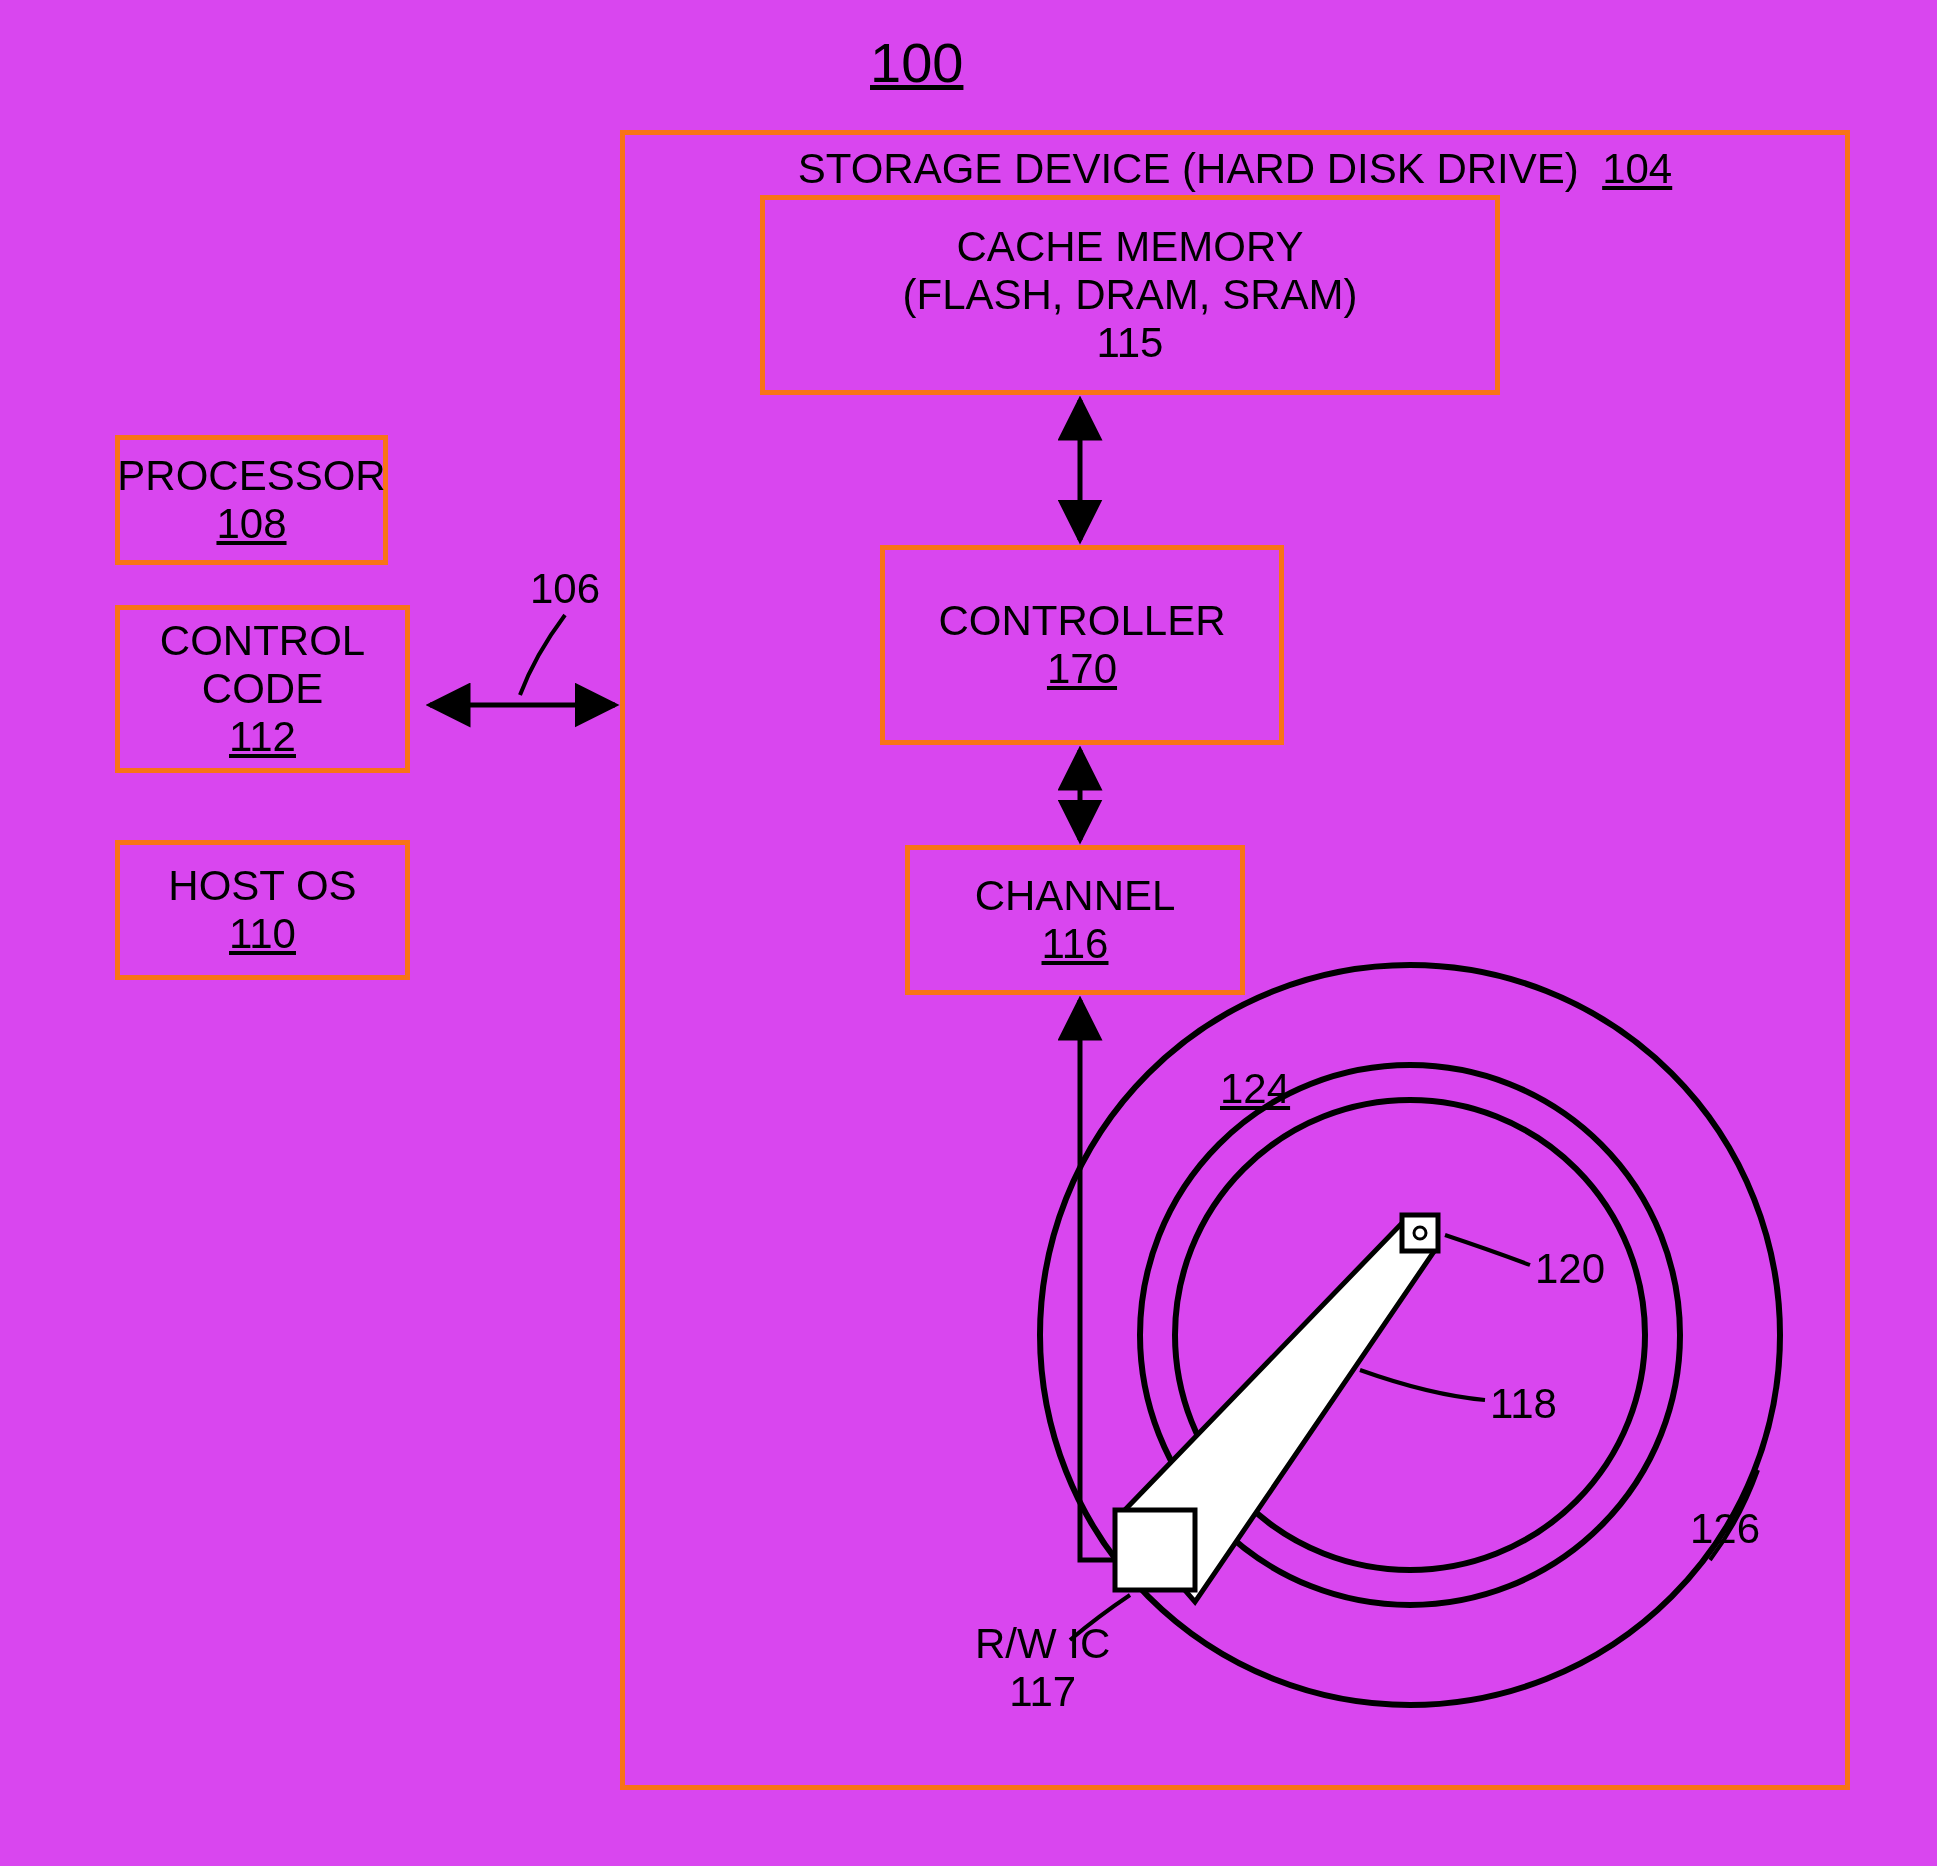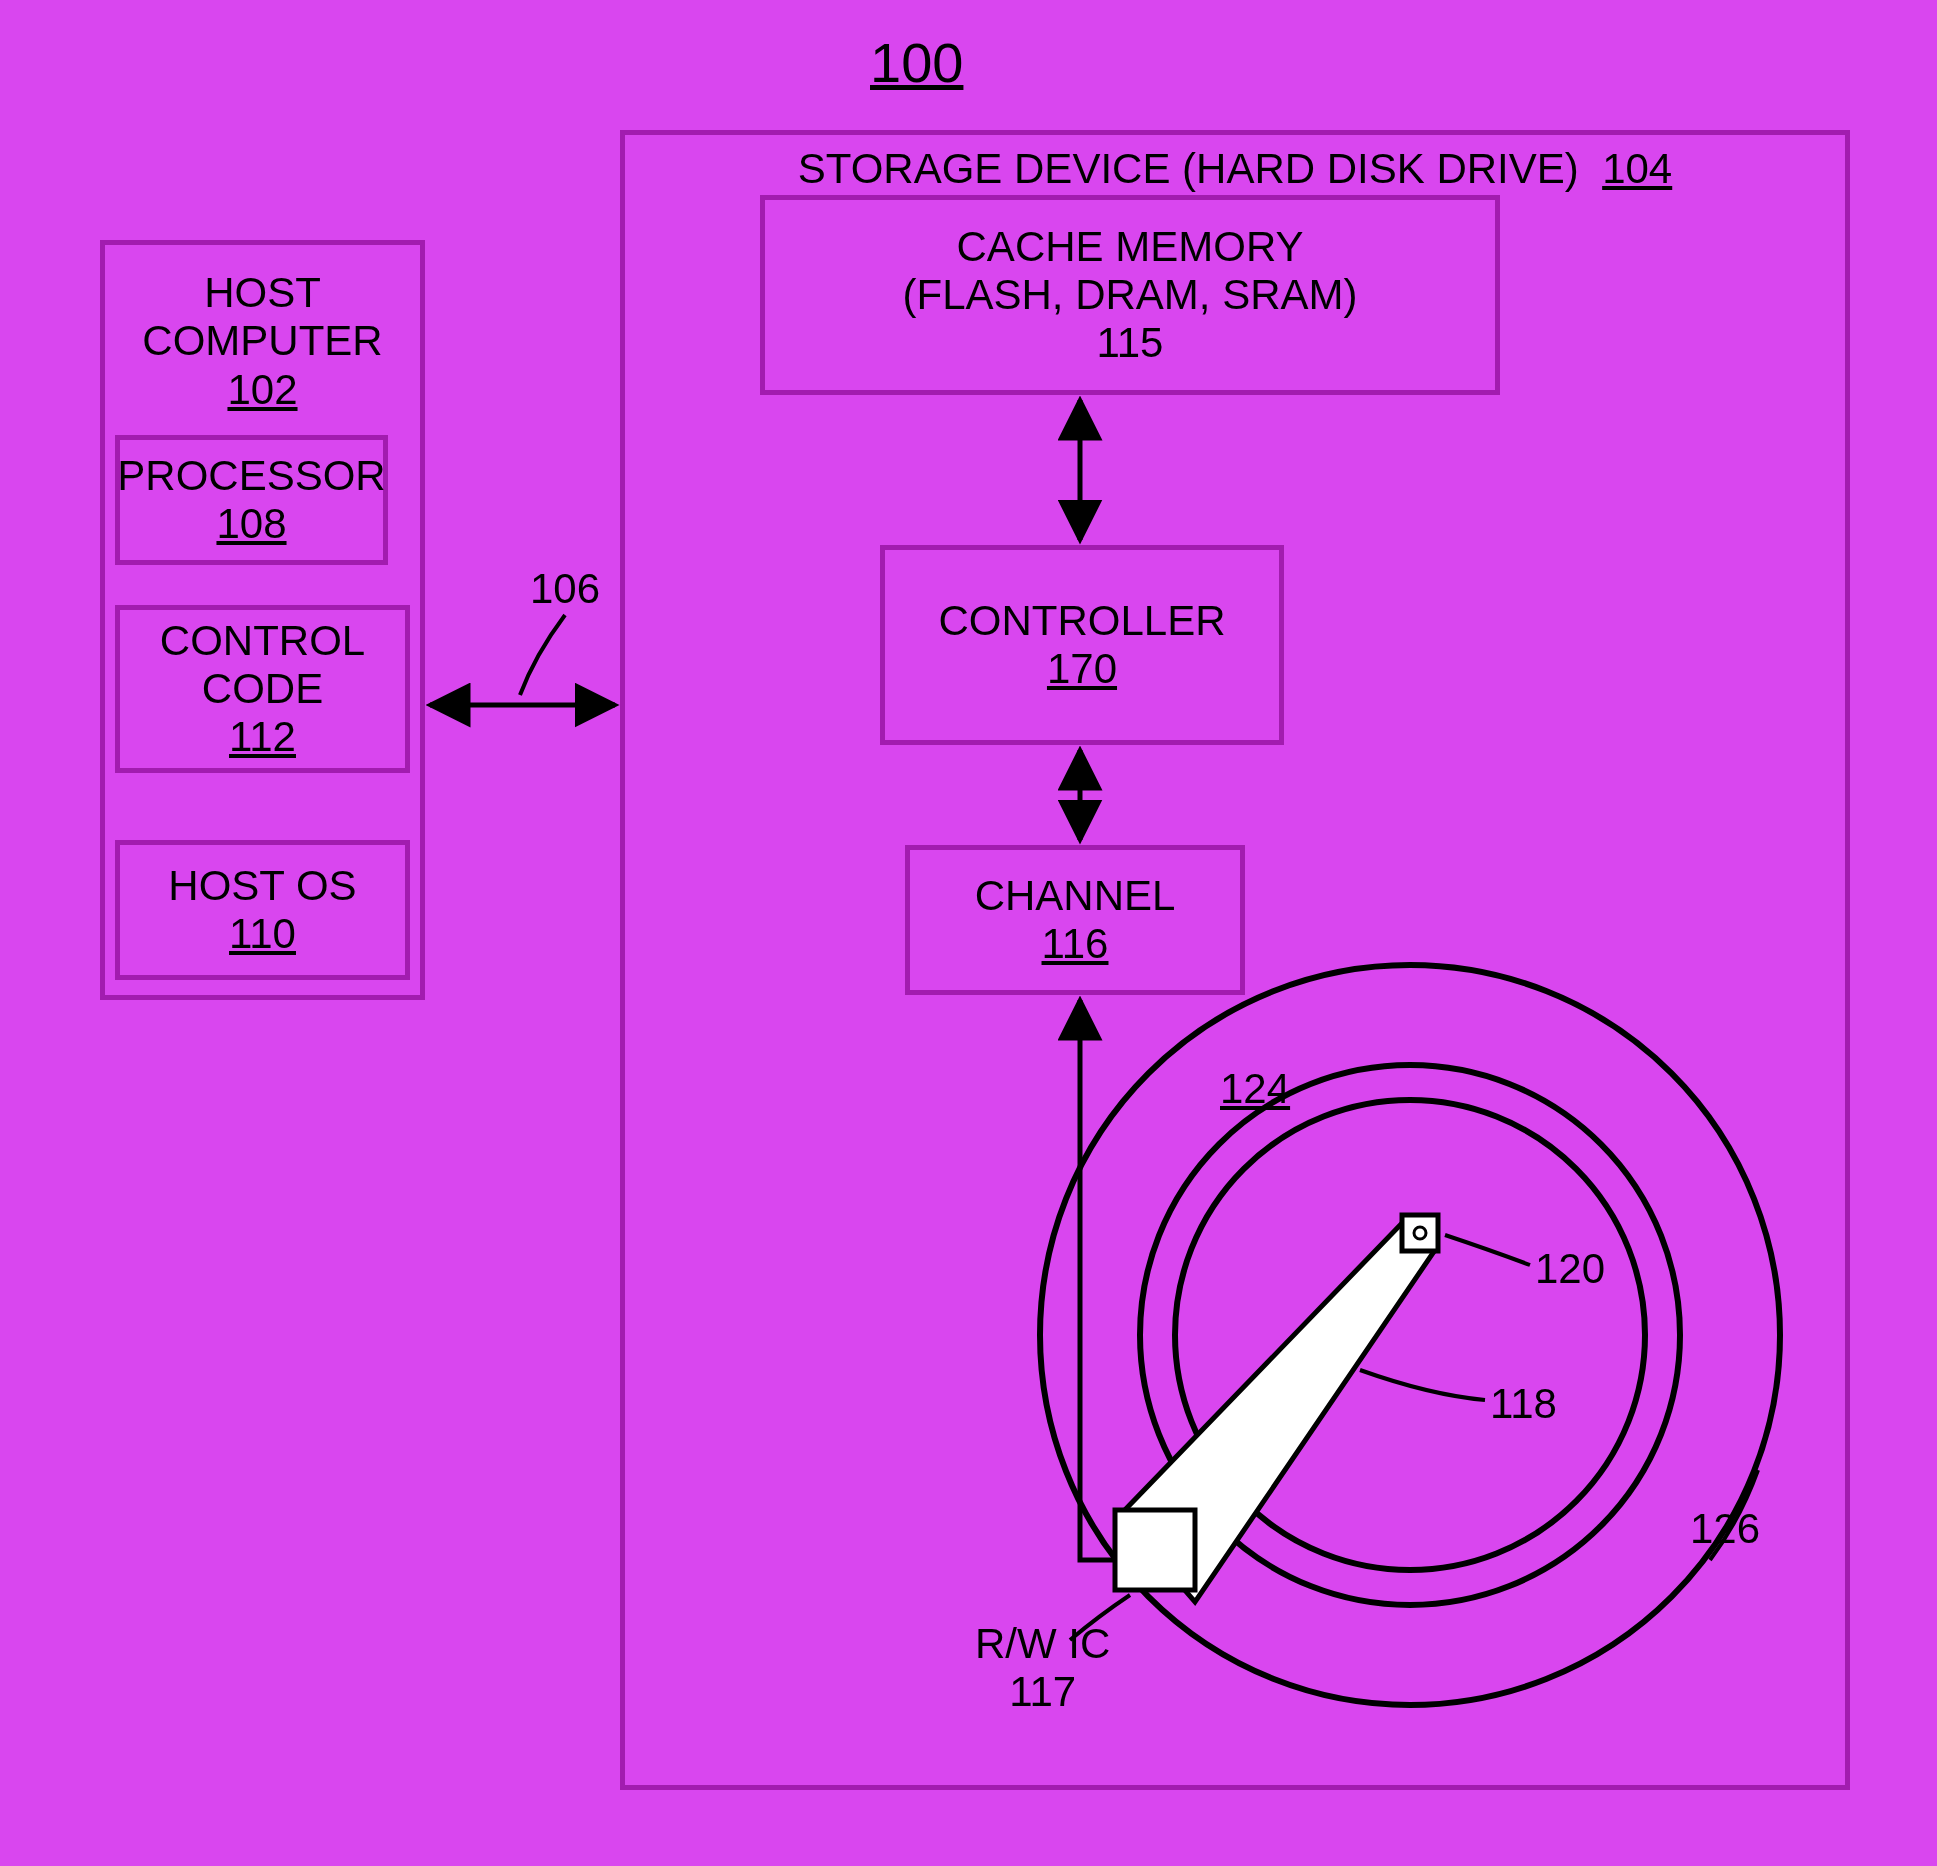--- a/index.html
+++ b/index.html
@@ -9,21 +9,21 @@
     font-family: Arial, Helvetica, sans-serif;
   }
   .canvas {
     position: relative;
     width: 1937px;
     height: 1866px;
     background: #d946ef;
   }
   .box {
     position: absolute;
-    border: 5px solid #a21caf;
+    border: 5px solid #f97316;
     box-sizing: border-box;
     text-align: center;
     display: flex;
     flex-direction: column;
     align-items: center;
     justify-content: center;
   }
   .label {
     font-size: 42px;
     line-height: 1.15;
@@ -55,25 +55,20 @@
     pointer-events: none;
   }
 </style>
 </head>
 <body>
 
 <div class="canvas">
 
   <div class="big-title" style="left:870px; top:30px;">100</div>
 
-  <div class="box" style="left:100px; top:240px; width:325px; height:760px; justify-content:flex-start; padding-top:24px;">
-    <div class="label">HOST</div>
-    <div class="label">COMPUTER</div>
-    <div class="label num-underline">102</div>
-  </div>
 
   <div class="box" style="left:115px; top:435px; width:273px; height:130px;">
     <div class="label">PROCESSOR</div>
     <div class="label num-underline">108</div>
   </div>
 
   <div class="box" style="left:115px; top:605px; width:295px; height:168px;">
     <div class="label">CONTROL</div>
     <div class="label">CODE</div>
     <div class="label num-underline">112</div>

